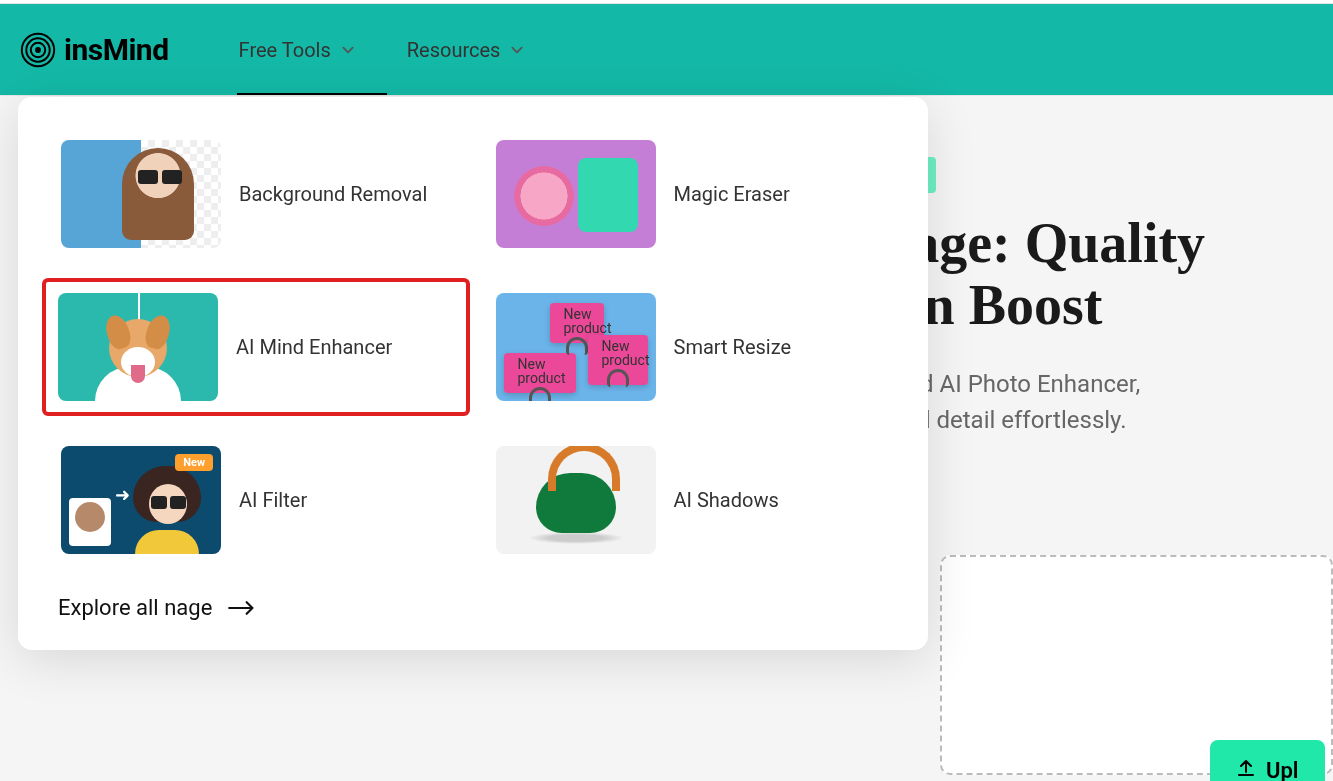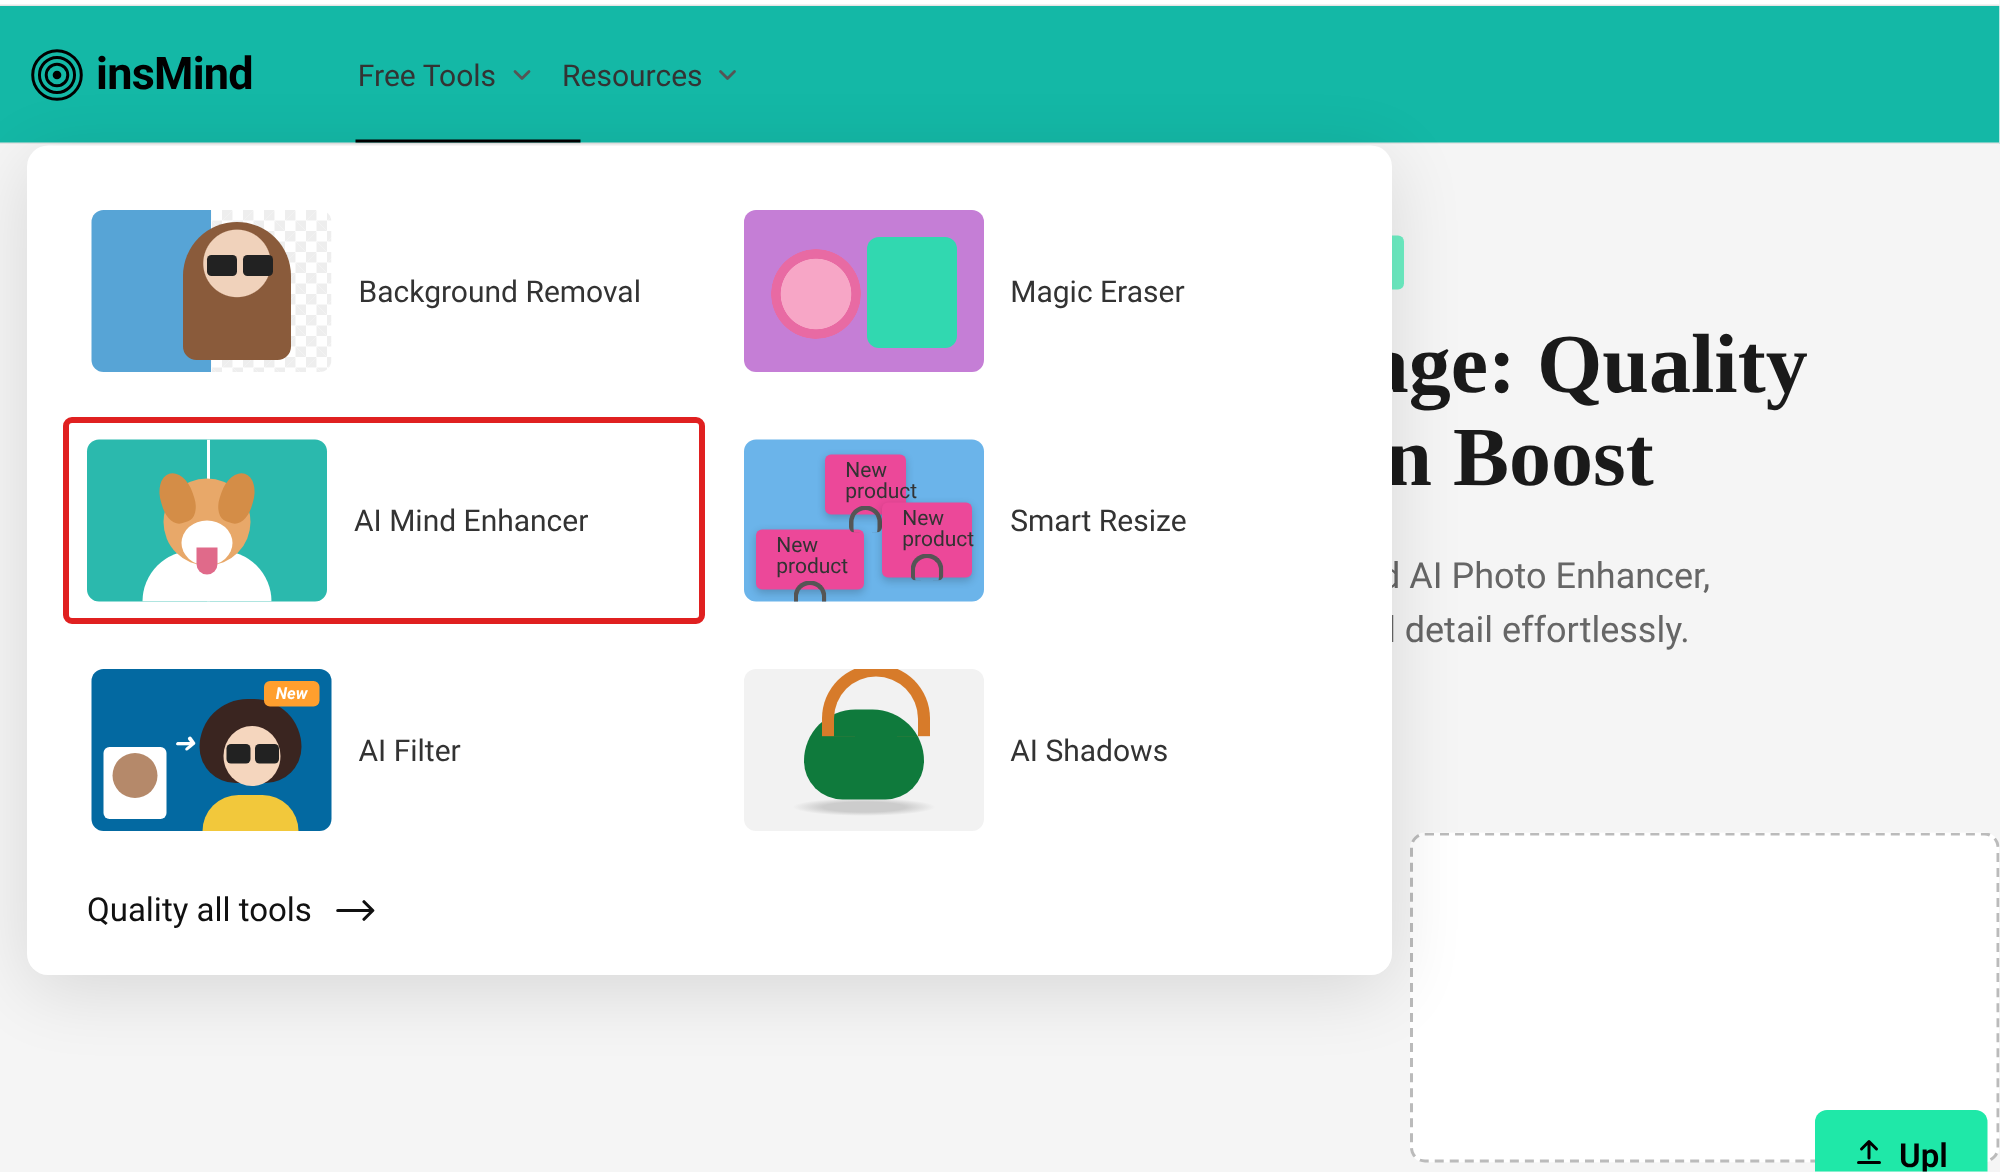--- a/index.html
+++ b/index.html
@@ -36,21 +36,21 @@
   }
   .logo-text {
     font-size: 30px;
     font-weight: 700;
     color: #000;
     letter-spacing: -0.5px;
   }
   .nav {
     display: flex;
     margin-left: 70px;
-    gap: 20px;
+    gap: 52px;
   }
   .nav-item {
     display: flex;
     align-items: center;
     gap: 10px;
     font-size: 20px;
     color: #333;
     cursor: pointer;
     padding: 32px 0;
     position: relative;
@@ -212,21 +212,21 @@
   .dog-head{position:absolute;left:50%;transform:translateX(-50%);top:6px;width:58px;height:58px;background:#e8a869;border-radius:50%;}
   .dog-ear{position:absolute;top:-4px;width:22px;height:34px;background:#d48d47;border-radius:50% 50% 40% 40%;}
   .dog-ear.l{left:-2px;transform:rotate(-18deg);} .dog-ear.r{right:-2px;transform:rotate(18deg);}
   .dog-snout{position:absolute;left:50%;top:28px;transform:translateX(-50%);width:34px;height:30px;background:#fff;border-radius:50%;}
   .dog-tongue{position:absolute;left:50%;top:46px;transform:translateX(-50%);width:14px;height:18px;background:#e06a8a;border-radius:0 0 8px 8px;}
   .dog-body{position:absolute;left:50%;transform:translateX(-50%);bottom:0;width:86px;height:34px;background:#fff;border-radius:40px 40px 0 0;}
   .thumb-resize{background:#6bb4ea;}
   .thumb-resize .card{position:absolute;background:#ec4899;border-radius:4px;padding:4px 14px;box-shadow:0 2px 6px rgba(0,0,0,0.2);font-size:14px;color:#333;line-height:1}
   .thumb-resize .c1{left:8px;bottom:8px;width:72px;height:40px;} .thumb-resize .c2{left:54px;top:10px;width:54px;height:40px;} .thumb-resize .c3{right:8px;bottom:16px;width:60px;height:50px;}
   .hp{width:22px;height:18px;border:3px solid #555;border-radius:12px 12px 4px 4px;border-bottom:none;margin:2px auto 0}
-  .thumb-filter{background:#0369a1;position:relative;font-style:italic;}
+  .thumb-filter{background:#0c4a6e;position:relative;}
   .thumb-filter .new-badge{position:absolute;right:8px;top:8px;background:#ff9f2e;color:#fff;font-size:11px;font-weight:700;padding:2px 8px;border-radius:4px;z-index:5}
   .thumb-filter .big{position:absolute;right:10px;bottom:0;width:88px;height:92px;}
   .thumb-filter .big .hair{position:absolute;left:10px;top:4px;width:68px;height:56px;background:#3a2520;border-radius:40px 40px 30px 30px;}
   .thumb-filter .big .face{position:absolute;left:26px;top:22px;width:38px;height:40px;background:#f5d6be;border-radius:50%;}
   .thumb-filter .big .glasses{position:absolute;left:28px;top:34px;display:flex;gap:3px;} .thumb-filter .big .glasses span{width:16px;height:13px;background:#222;border-radius:3px;display:block}
   .thumb-filter .big .shirt{position:absolute;left:12px;bottom:0;width:64px;height:24px;background:#f2c83b;border-radius:30px 30px 0 0;}
   .thumb-filter .small{position:absolute;left:8px;bottom:8px;width:42px;height:48px;background:#fff;border-radius:4px;overflow:hidden;}
   .thumb-filter .small::before{content:"";position:absolute;left:6px;top:4px;width:30px;height:30px;background:#b5896a;border-radius:50%;}
   .thumb-filter .arrow-icon{position:absolute;left:54px;top:38px;color:#fff;font-size:18px;}
   .thumb-shadows{background:#f2f2f2;}
@@ -359,20 +359,20 @@
       <div class="thumb thumb-shadows">
         <div class="bag-shadow"></div>
           <div class="bag"></div>
       </div>
       <span class="tool-label">AI Shadows</span>
     </div>
 
   </div>
 
   <div class="explore-row">
-    <span>Quality all tools</span>
+    <span>Explore all nage</span>
     <span>
       <svg viewBox="0 0 24 12" width="28" height="14">
           <path d="M1 6h20M16 1l5 5-5 5" fill="none" stroke="#111" stroke-width="1.8" stroke-linecap="round" stroke-linejoin="round"></path>
         </svg>
     </span>
   </div>
 </div>
 
 </body></html>

